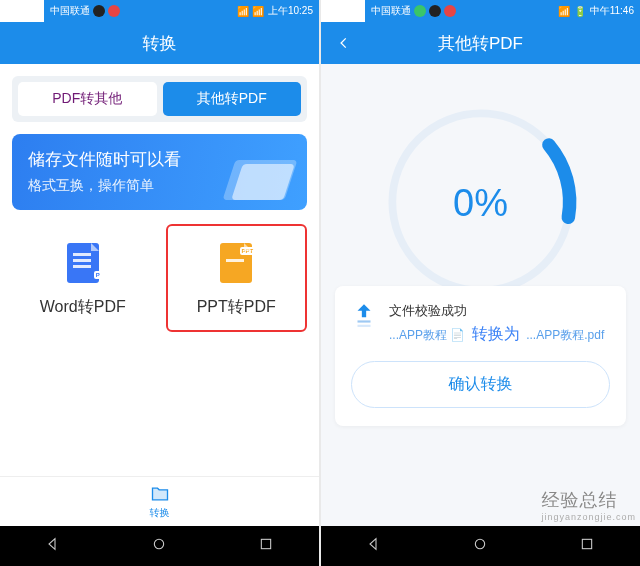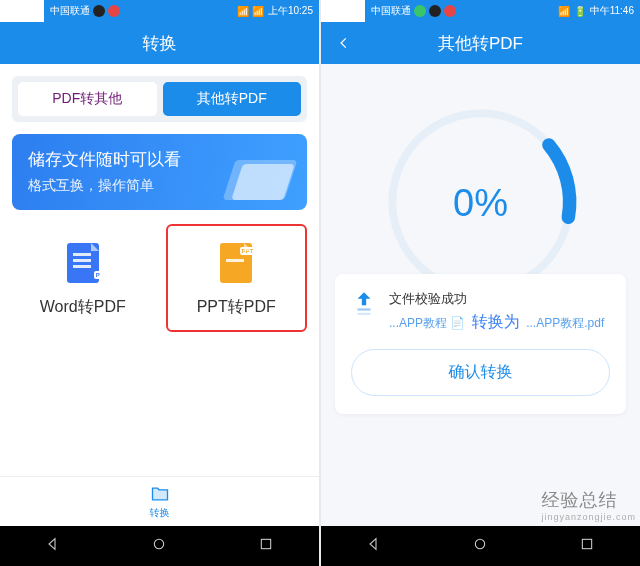--- a/index.html
+++ b/index.html
@@ -46,21 +46,21 @@
   .bottomnav { position:absolute; bottom:40px; left:0; right:0; height:50px; border-top:1px solid #eee; background:#fff; display:flex; }
   .bottomnav .item { flex:1; display:flex; flex-direction:column; align-items:center; justify-content:center; gap:2px; font-size:10px; color:#999;}
   .bottomnav .item.active { color:#1c8cea; }
   .bottomnav svg { width:20px; height:20px; }
   .sysnav { position:absolute; bottom:0; left:0; right:0; height:40px; background:#000; display:flex; align-items:center; justify-content:space-around;}
   .sysnav svg { width:16px; height:16px; }
   
   .r-body { padding:0; height:calc(566px - 22px - 42px - 40px); background:#f5f7fa; position:relative;}
   .ring { position:absolute; left:50%; top:32px; transform:translateX(-50%); width:212px; height:212px; }
   .pct { position:absolute; left:50%; top:118px; transform:translateX(-50%); color:#1c8cea; font-size:38px; font-weight:400;}
-  .infocard { position:absolute; left:14px; right:14px; bottom:112px; background:#fff; border-radius:8px; padding:16px 16px 18px 16px; box-shadow:0 1px 4px rgba(0,0,0,.05);}
+  .infocard { position:absolute; left:14px; right:14px; bottom:100px; background:#fff; border-radius:8px; padding:16px 16px 18px 16px; box-shadow:0 1px 4px rgba(0,0,0,.05);}
   .fileline { display:flex; gap:12px; align-items:flex-start; margin-bottom:16px;}
   .fileic { width:26px; height:30px; display:flex; align-items:center; justify-content:center; }
   .txtcol { flex:1; }
   .line1 { font-size:13px; color:#333; margin-bottom:4px;}
   .line2 { font-size:12px; color:#5aa0eb;}
   .mid { color:#3b82f6; margin:16px 2px; font-size:16px;}
   .confirm { border:1px solid #cde3fb; border-radius:30px; text-align:center; padding:12px; color:#1c8cea; font-size:16px; background:#fff;}
   .watermark { position:absolute; right:4px; bottom:44px; color:#888; font-size:18px; letter-spacing:1px; font-family: "KaiTi","STKaiti",serif; text-shadow:0 0 1px #fff; z-index:50;}
   .watermark .sub { font-size:9px; color:#aaa; letter-spacing:1px; display:block; text-align:right; font-family:Arial; }
 </style>

